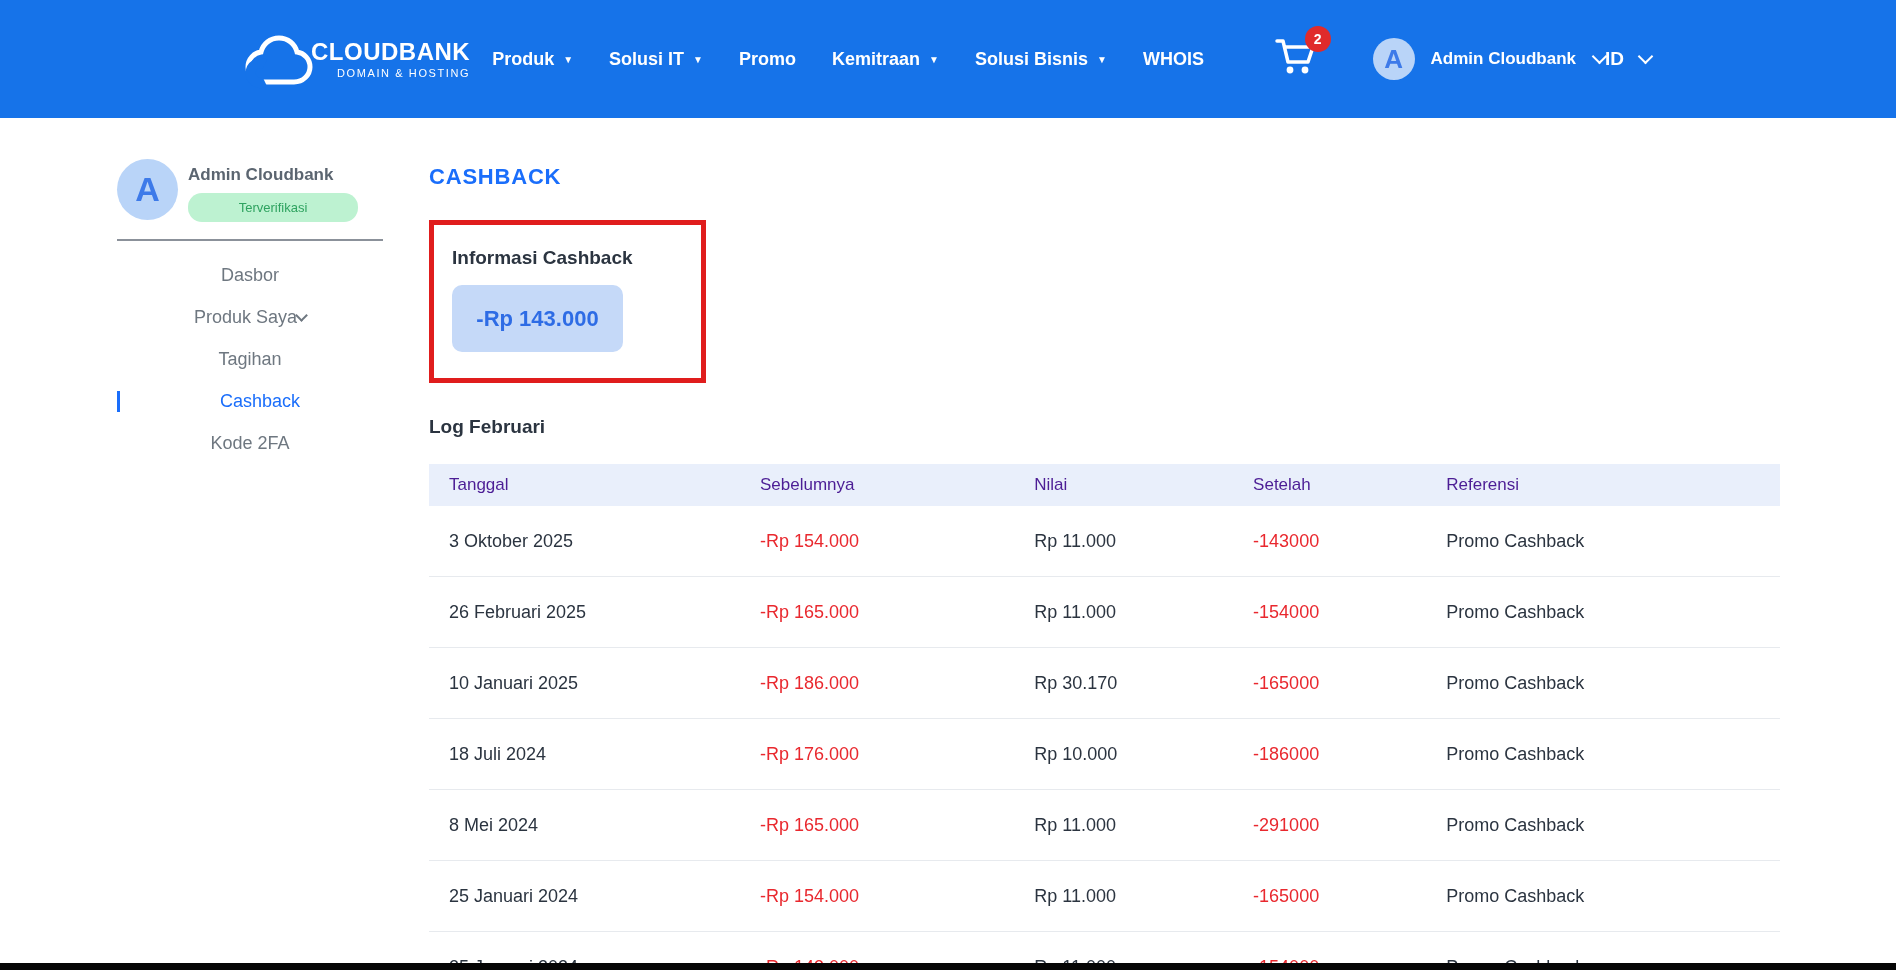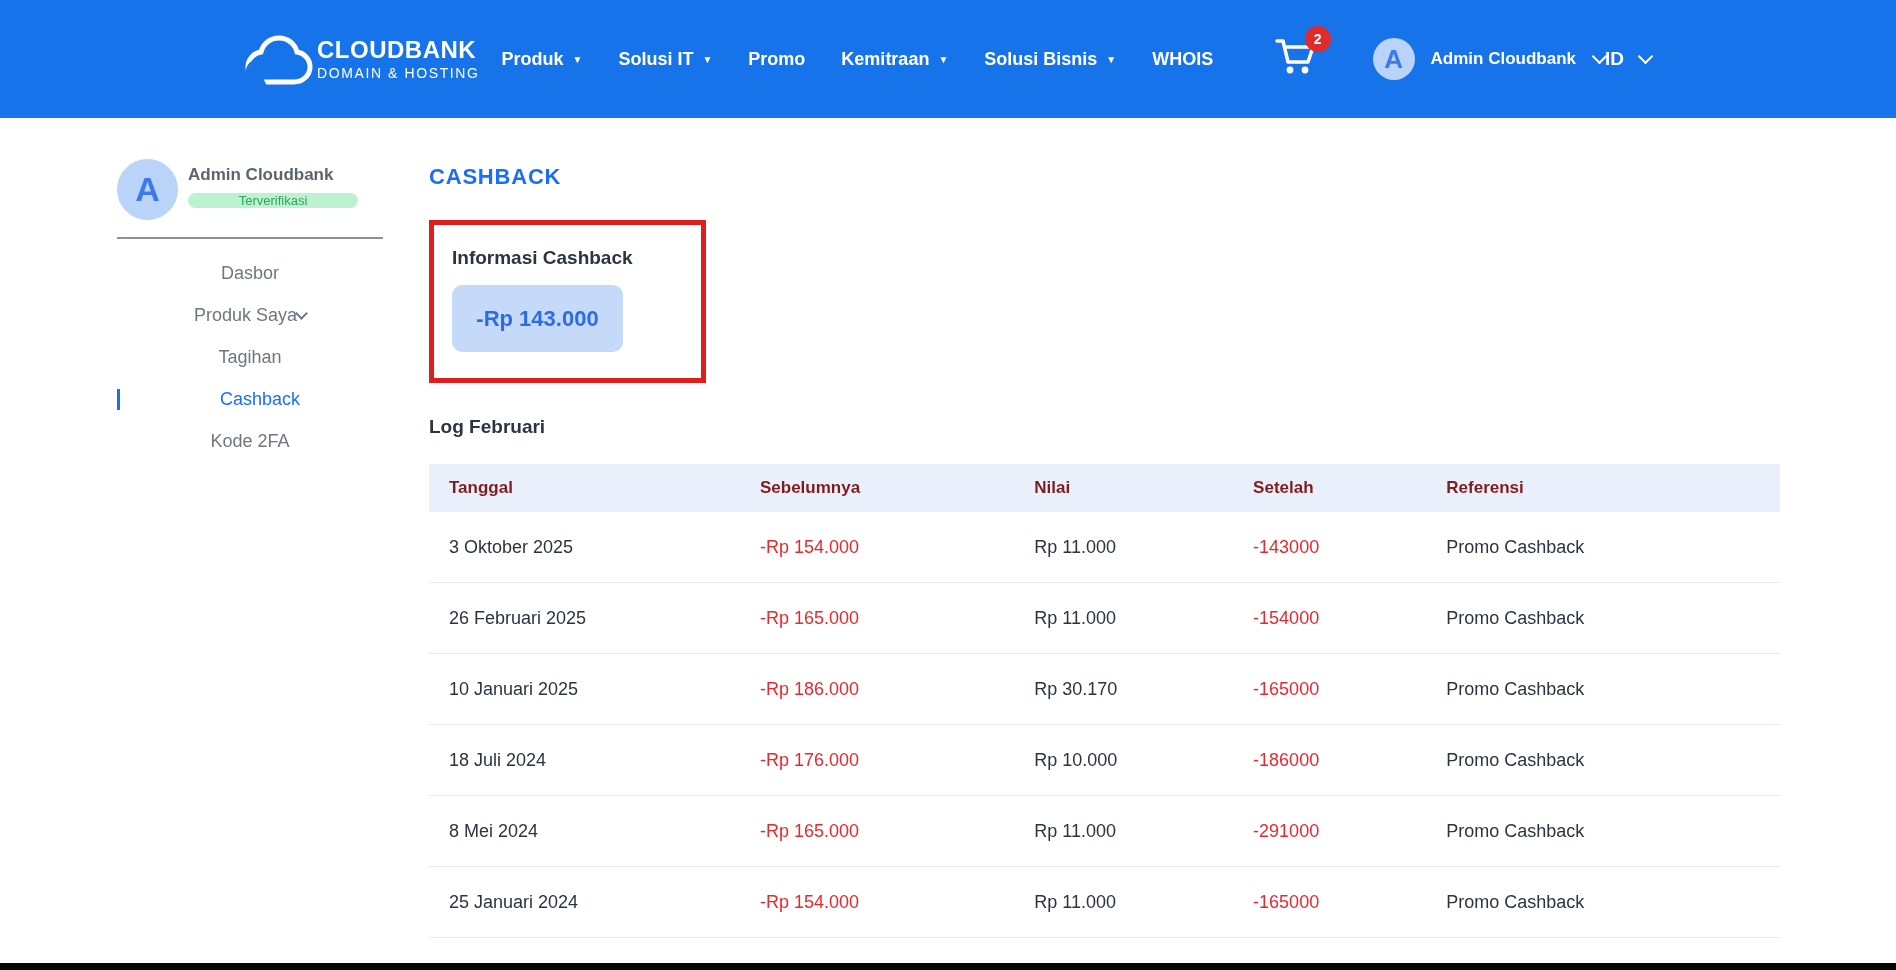--- a/index.html
+++ b/index.html
@@ -2,25 +2,25 @@
 <html><head>
 <meta charset="utf-8">
 <style>
   * { margin:0; padding:0; box-sizing:border-box; }
   html,body { width:1896px; height:970px; overflow:hidden; background:#fff;
     font-family:"Liberation Sans","DejaVu Sans",sans-serif; }
 
   
   .topbar { height:118px; background:#1673e9; display:flex; align-items:center;
     padding-left:243px; padding-right:245px; color:#fff; }
-  .logo { display:flex; align-items:center; gap:16px; margin-right:22px; }
+  .logo { display:flex; align-items:center; gap:10px; margin-right:22px; }
   .logo svg { display:block; }
   .logo-text { display:flex; flex-direction:column; line-height:1; margin-left:-14px; }
   .logo-name { font-size:24px; font-weight:700; letter-spacing:.5px; }
-  .logo-tag { font-size:14px; letter-spacing:1.6px; margin-top:4px; align-self:flex-end; font-weight:400; }
+  .logo-tag { font-size:11px; letter-spacing:1.6px; margin-top:4px; align-self:flex-end; font-weight:400; }
 
   .nav { display:flex; align-items:flex-start; gap:36px; }
   .nav-item { display:flex; align-items:center; gap:9px; font-size:18px; font-weight:700; cursor:pointer; white-space:nowrap; }
   .tri { font-size:10px; line-height:1; position:relative; top:1px; }
 
   .top-right { margin-left:auto; display:flex; align-items:center; }
   .cart-wrap { position:relative; margin-right:58px; cursor:pointer; }
   .cart-badge { position:absolute; top:-12px; right:-16px; background:#e02b2b; color:#fff;
     width:26px; height:26px; border-radius:50%; font-size:14px; font-weight:700;
     display:flex; align-items:center; justify-content:center; }
@@ -34,21 +34,21 @@
   .lang-chev { margin-left:16px; }
 
   
   .sidebar { position:absolute; left:117px; top:118px; width:266px; }
   .profile { display:flex; align-items:flex-start; padding-top:41px; }
   .profile-avatar { width:61px; height:61px; border-radius:50%; background:#b9d4f8; color:#3d7ae9;
     font-size:34px; font-weight:700; display:flex; align-items:center; justify-content:center; flex:none; }
   .profile-right { margin-left:10px; padding-top:6px; }
   .profile-name { font-size:17px; font-weight:700; color:#5b6570; white-space:nowrap; }
   .verify-badge { margin-top:8px; background:#bdf2d1; color:#2fa360; font-size:13px; font-weight:500;
-    border-radius:14px; padding:0 0; width:170px; text-align:center; }
+    border-radius:14px; padding:7px 0; width:170px; text-align:center; }
   .side-divider { border:none; border-top:2px solid #8b919a; margin-top:17px; }
   .menu { list-style:none; margin-top:24px; }
   .menu li { font-size:18px; color:#6e7780; margin-bottom:21px; cursor:pointer;
     display:flex; align-items:center; justify-content:center; }
   .menu li.active { color:#1a6efb; border-left:3px solid #1a6efb; padding-left:17px; font-weight:500; }
   .menu .side-chev { width:9px; height:9px; border-right:2px solid #6e7780; border-bottom:2px solid #6e7780;
     transform:rotate(45deg); position:relative; top:-2px; }
 
   
   .main { position:absolute; left:429px; top:118px; width:1351px; }
@@ -57,21 +57,21 @@
   .annotation-box { margin-top:30px; width:277px; border:5px solid #e01d1d; padding:22px 8px 26px 18px; }
   .info-title { font-size:19px; font-weight:700; color:#2b3440; }
   .amount-pill { margin-top:16px; background:#c5d9f8; border-radius:10px; width:171px; height:67px;
     display:flex; align-items:center; justify-content:center; }
   .amount-text { color:#2e6ce5; font-size:22px; font-weight:700; }
 
   .log-title { margin-top:33px; font-size:19px; font-weight:700; color:#2b3440; }
 
   .table { margin-top:26px; width:100%; }
   .trow { display:grid; grid-template-columns:24.5% 20.3% 16.2% 14.3% 24.7%; align-items:center; }
-  .thead { background:#e9effb; height:48px; font-size:17px; font-weight:700; color:#7f1d1d; }
+  .thead { background:#e9effb; height:42px; font-size:17px; font-weight:400; color:#4c1d95; }
   .tbody-row { height:71px; border-bottom:1px solid #e7eaee; font-size:18px; color:#2b3440; }
   .trow > div:first-child { padding-left:20px; }
   .cell-red { color:#e9282e; font-weight:500; }
 
   .bottom-edge { position:fixed; left:0; bottom:0; width:100%; height:7px; background:#050505; }
 </style>
 </head>
 <body>
 
 <header class="topbar">

